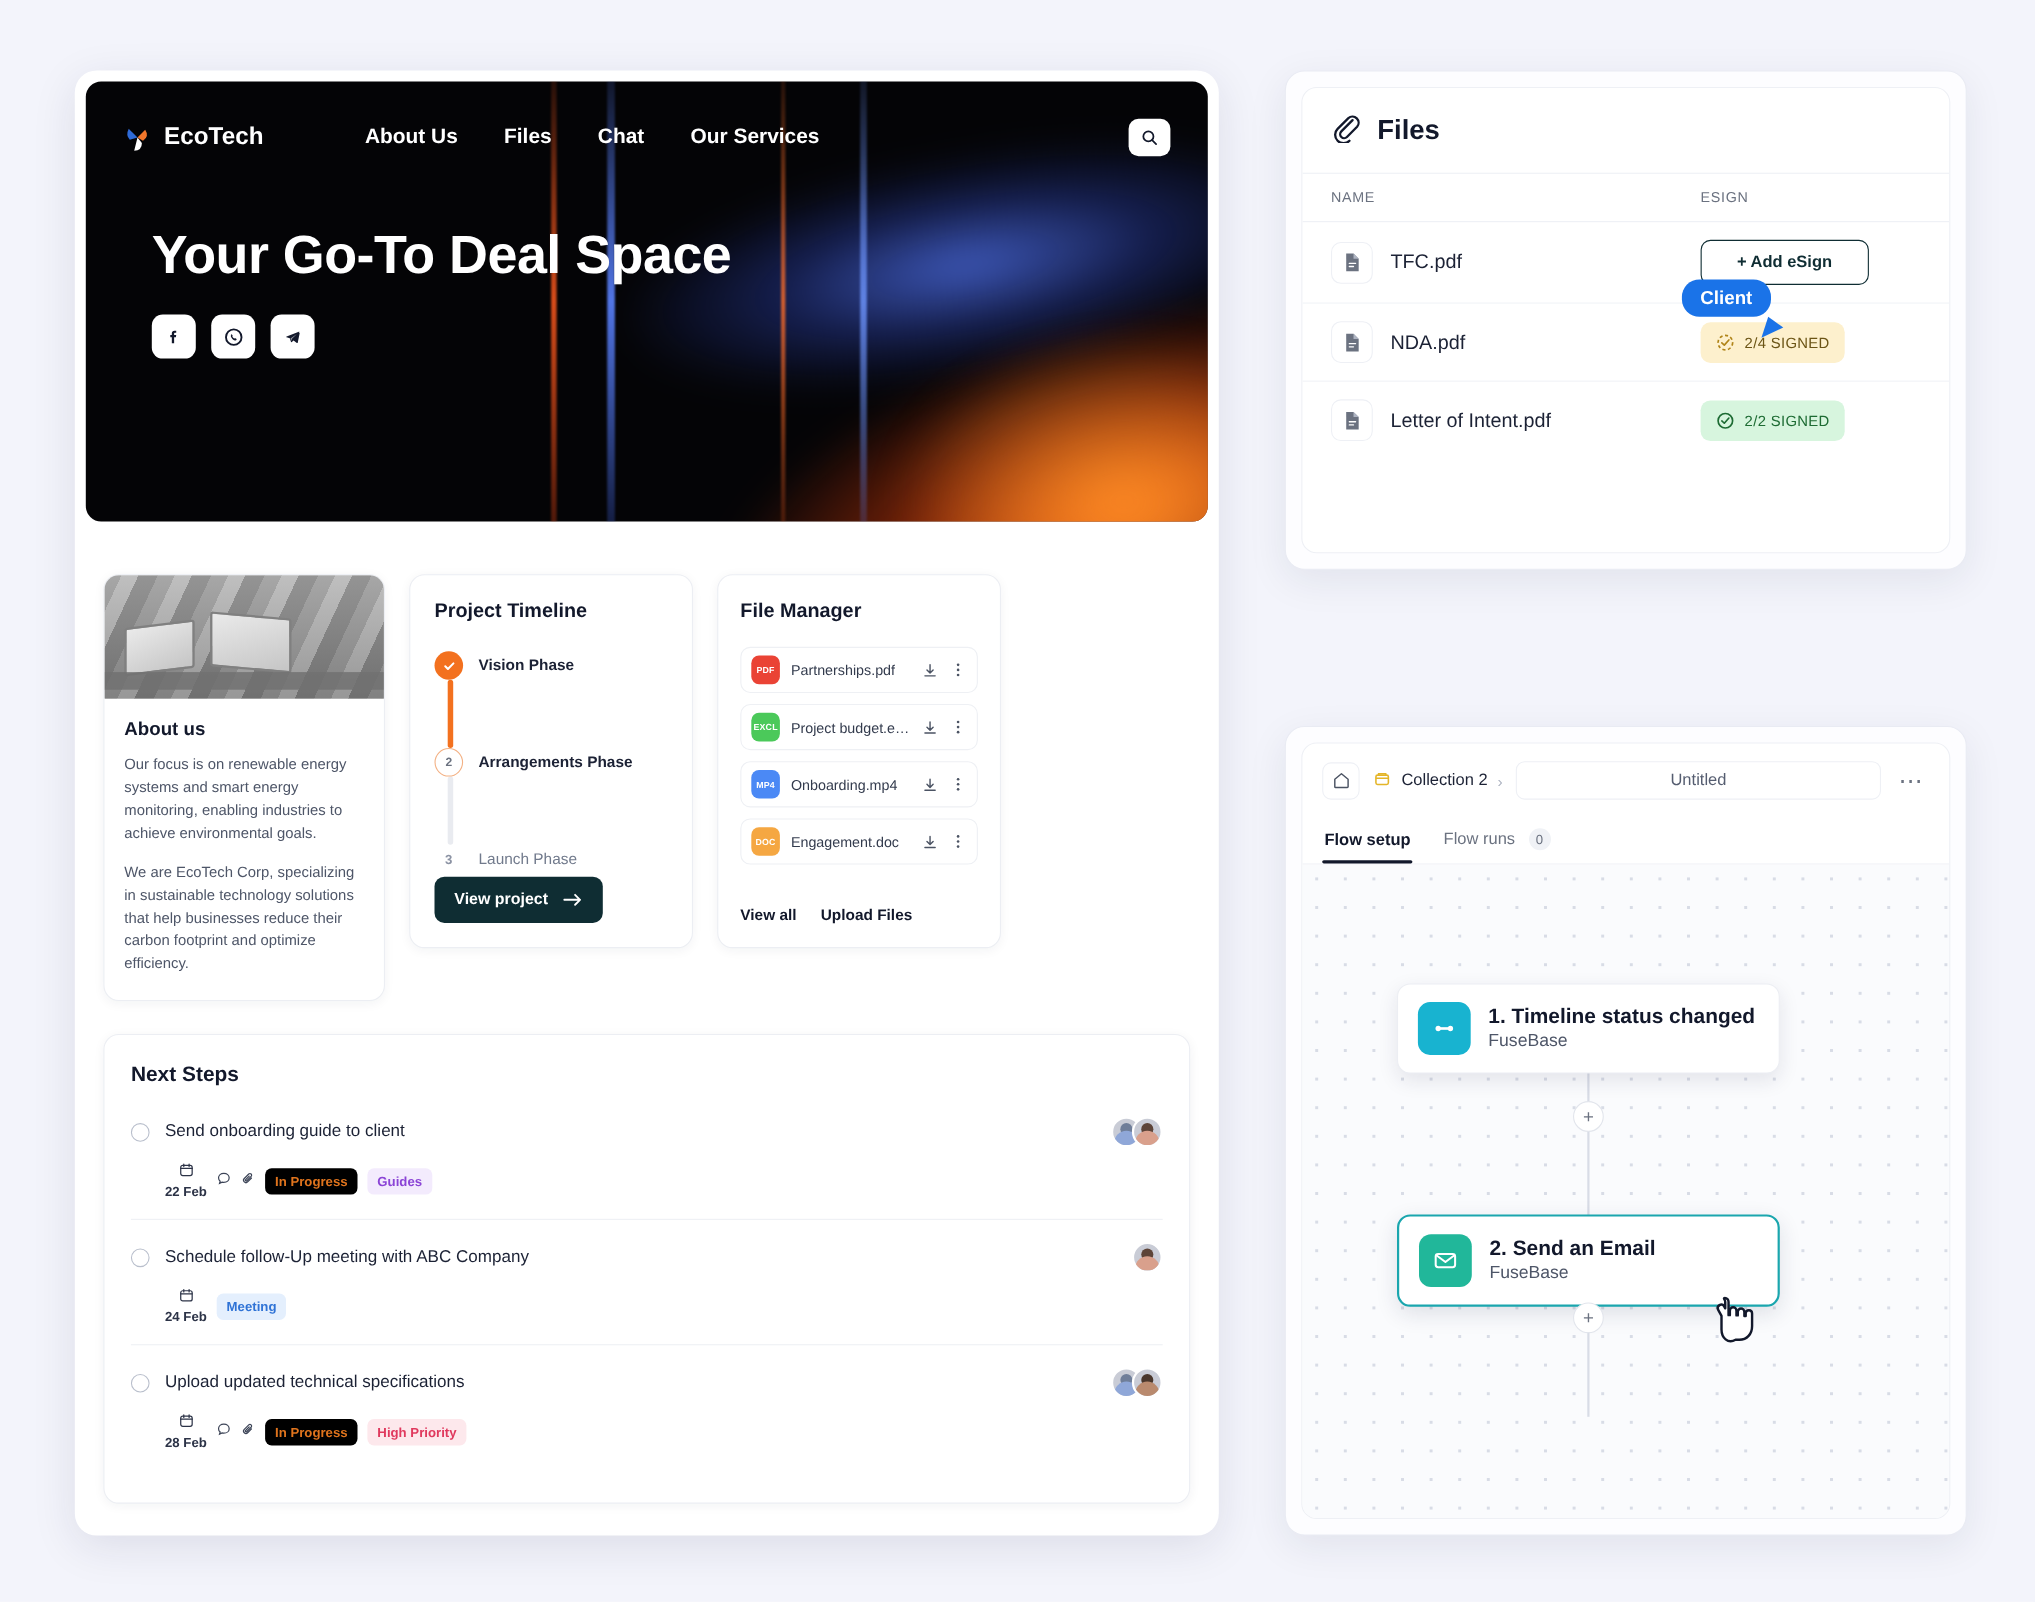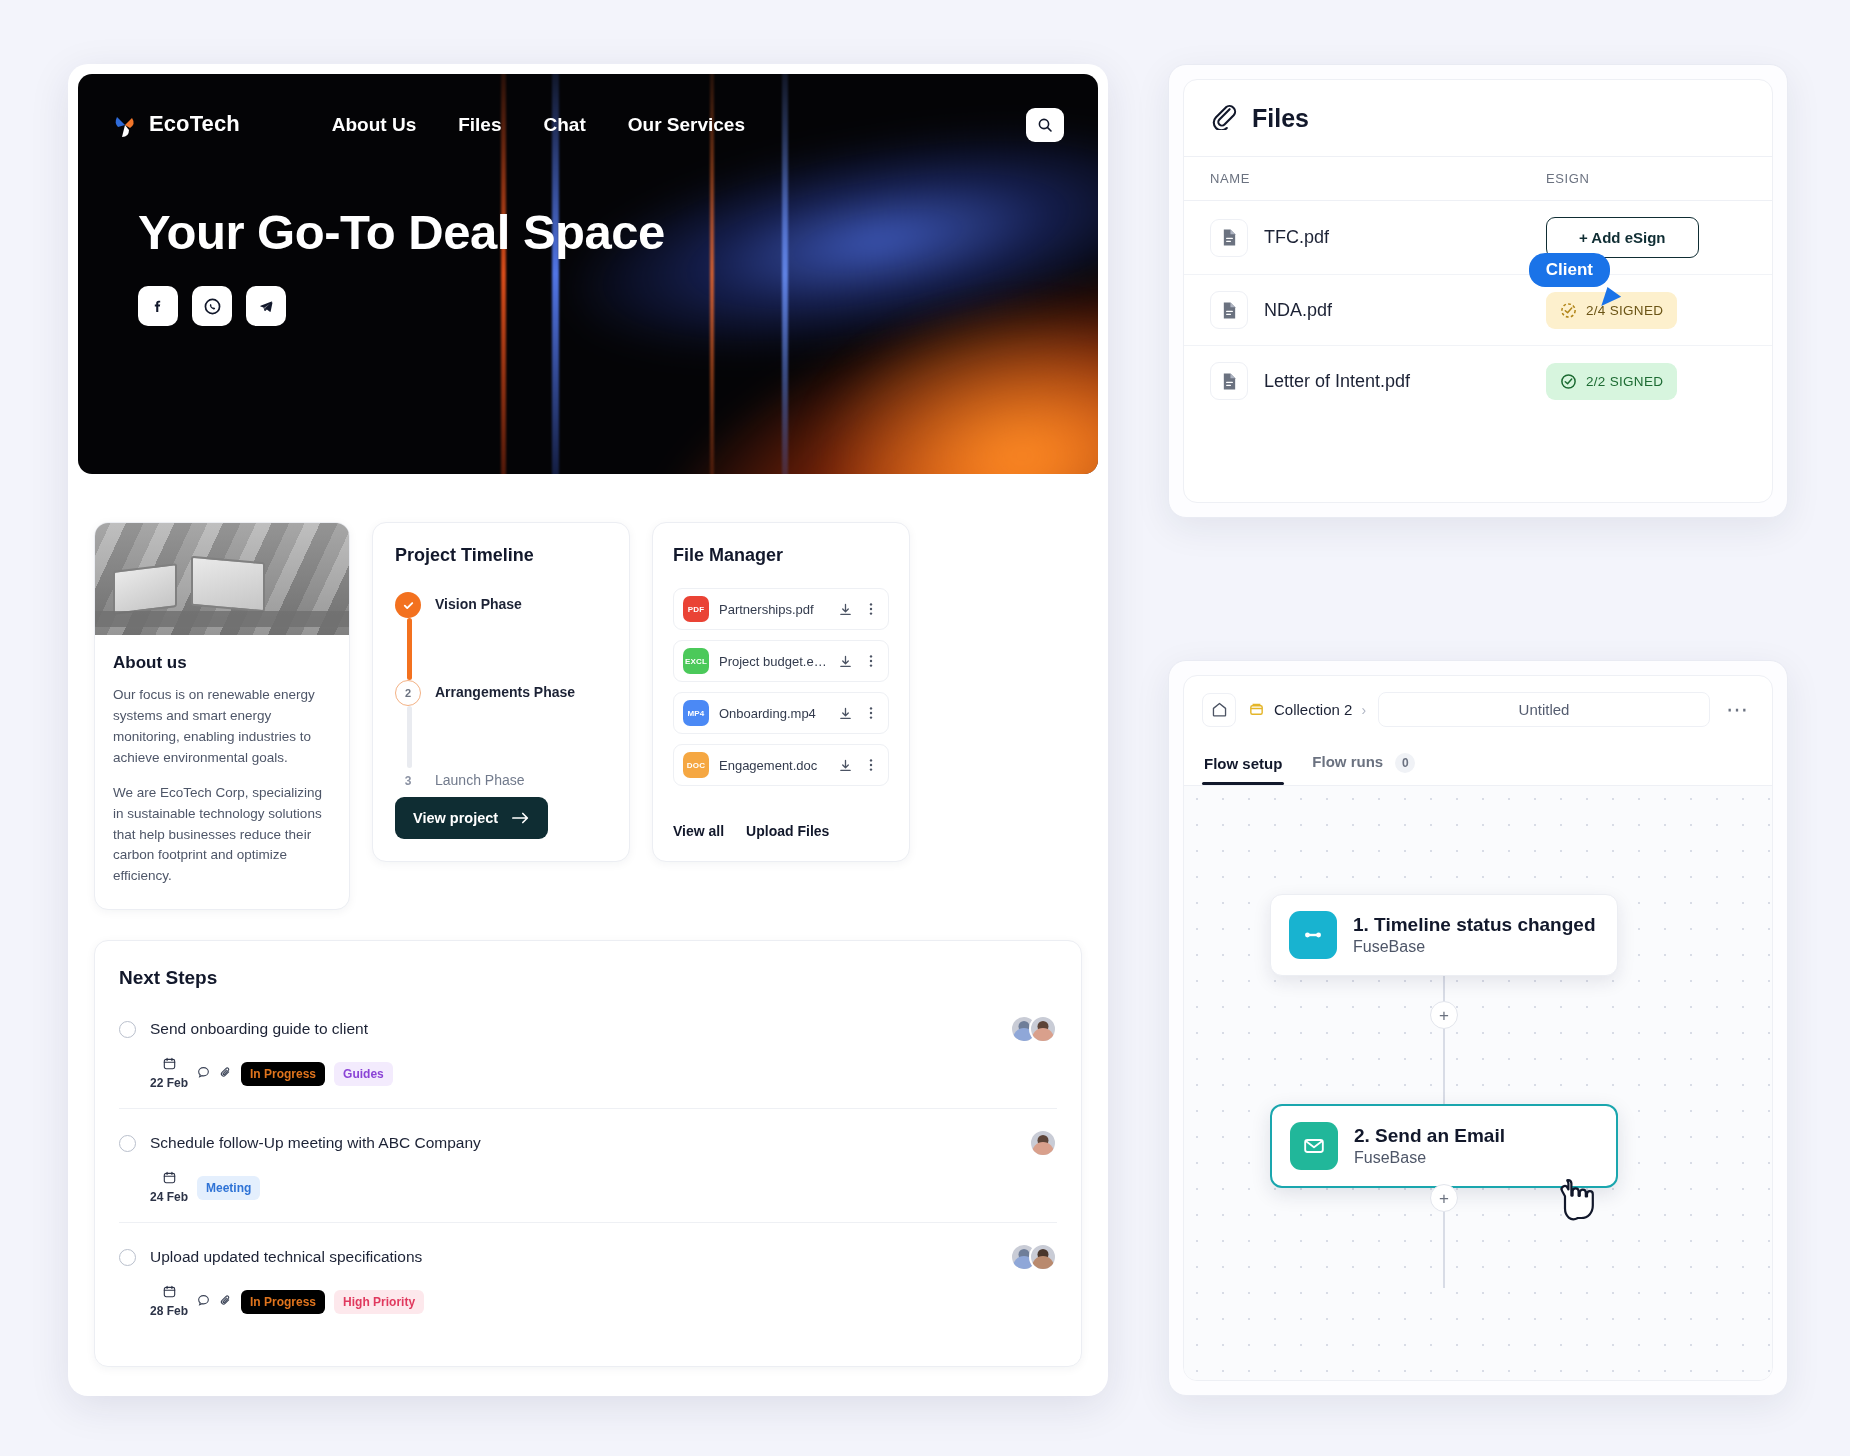--- a/index.html
+++ b/index.html
@@ -199,21 +199,21 @@
     box-shadow: 0 10px 36px rgba(26,32,64,.08); padding: 14px;
   }
   .flow-inner { background: #fff; border: 1px solid #eef0f5; border-radius: 14px; height: 100%; overflow: hidden; display: flex; flex-direction: column; }
   .flow-head { display: flex; align-items: center; gap: 12px; padding: 16px 18px; text-align: center; }
   .icon-btn { width: 34px; height: 34px; border-radius: 8px; border: 1px solid #eef0f5; display: flex; align-items: center; justify-content: center; background: #fff; }
   .crumb { display: flex; align-items: center; gap: 9px; font-size: 15px; color: #1c2235; }
   .crumb-sep { color: #aeb4c2; font-size: 14px; }
   .untitled-field { flex: 1; border: 1px solid #eef0f5; border-radius: 8px; padding: 8px 12px; font-size: 15px; color: #555d70; background: #fff; }
   .dots-btn { color: #6b7280; font-size: 22px; letter-spacing: 2px; padding: 0 4px; }
   .flow-tabs { display: flex; align-items: center; gap: 26px; padding: 0 18px; border-bottom: 1px solid #eef0f5; }
-  .ftab { padding: 10px 2px 12px 2px; font-size: 15px; color: #6b7280; position: relative; font-weight: bold; }
+  .ftab { padding: 10px 2px 12px 2px; font-size: 15px; color: #6b7280; position: relative; }
   .ftab.active { color: #12182b; font-weight: 700; }
   .ftab.active::after { content: ""; position: absolute; left: 0; right: 0; bottom: -1px; height: 2.5px; background: #12182b; border-radius: 2px; }
   .runs-count { display: inline-flex; align-items: center; justify-content: center; min-width: 20px; height: 20px; border-radius: 10px; background: #f0f2f6; color: #6b7280; font-size: 12px; margin-left: 8px; padding: 0 6px; }
   .canvas {
     flex: 1; position: relative;
     background-color: #fafbfd;
     background-image: radial-gradient(#d8dce6 1.3px, transparent 1.3px);
     background-size: 26px 26px;
   }
   .node {

